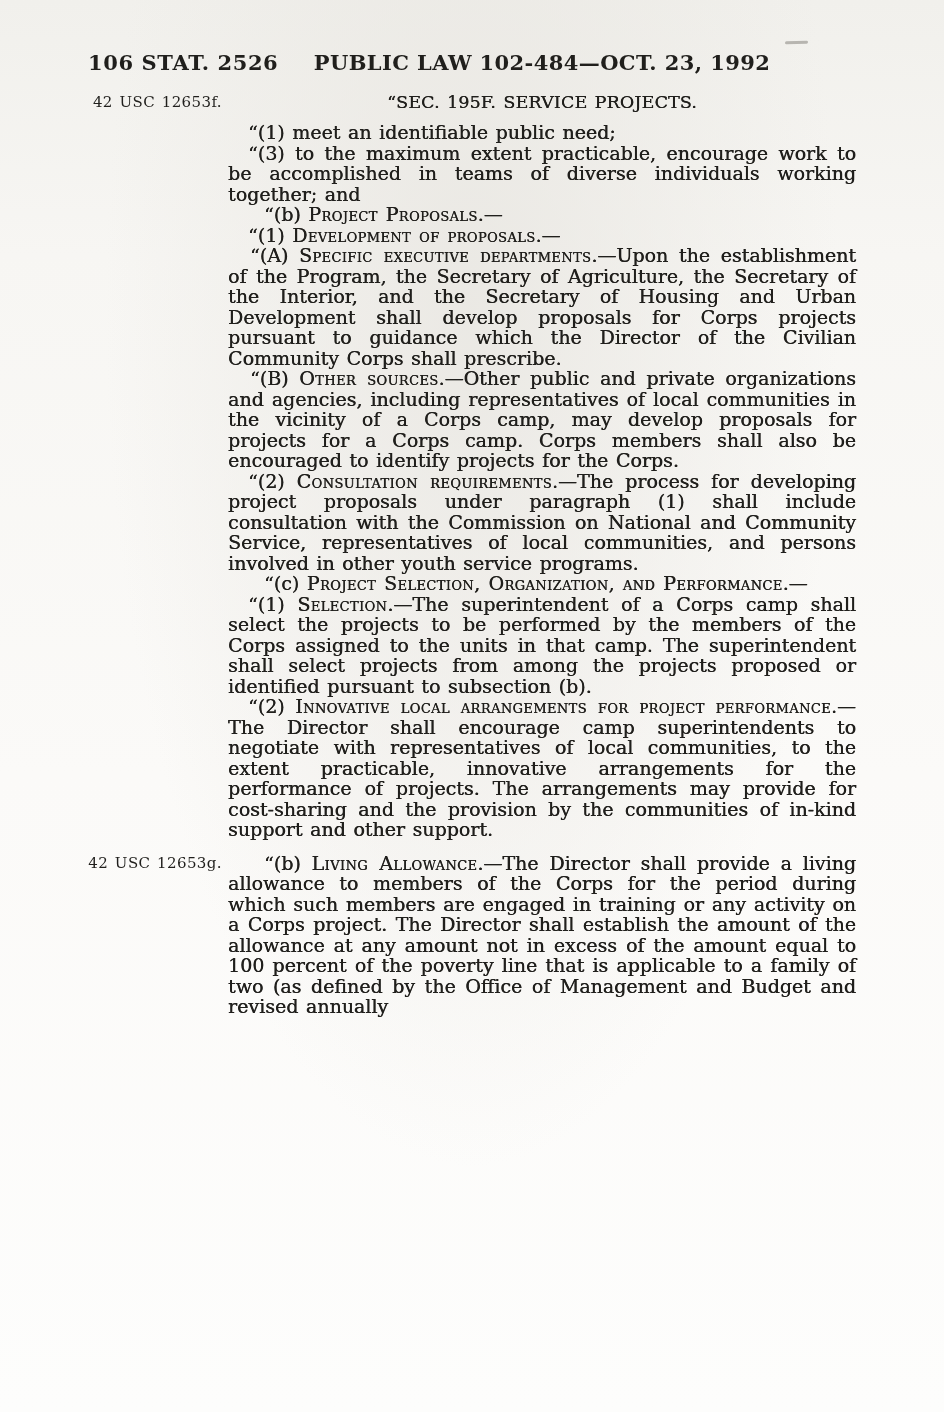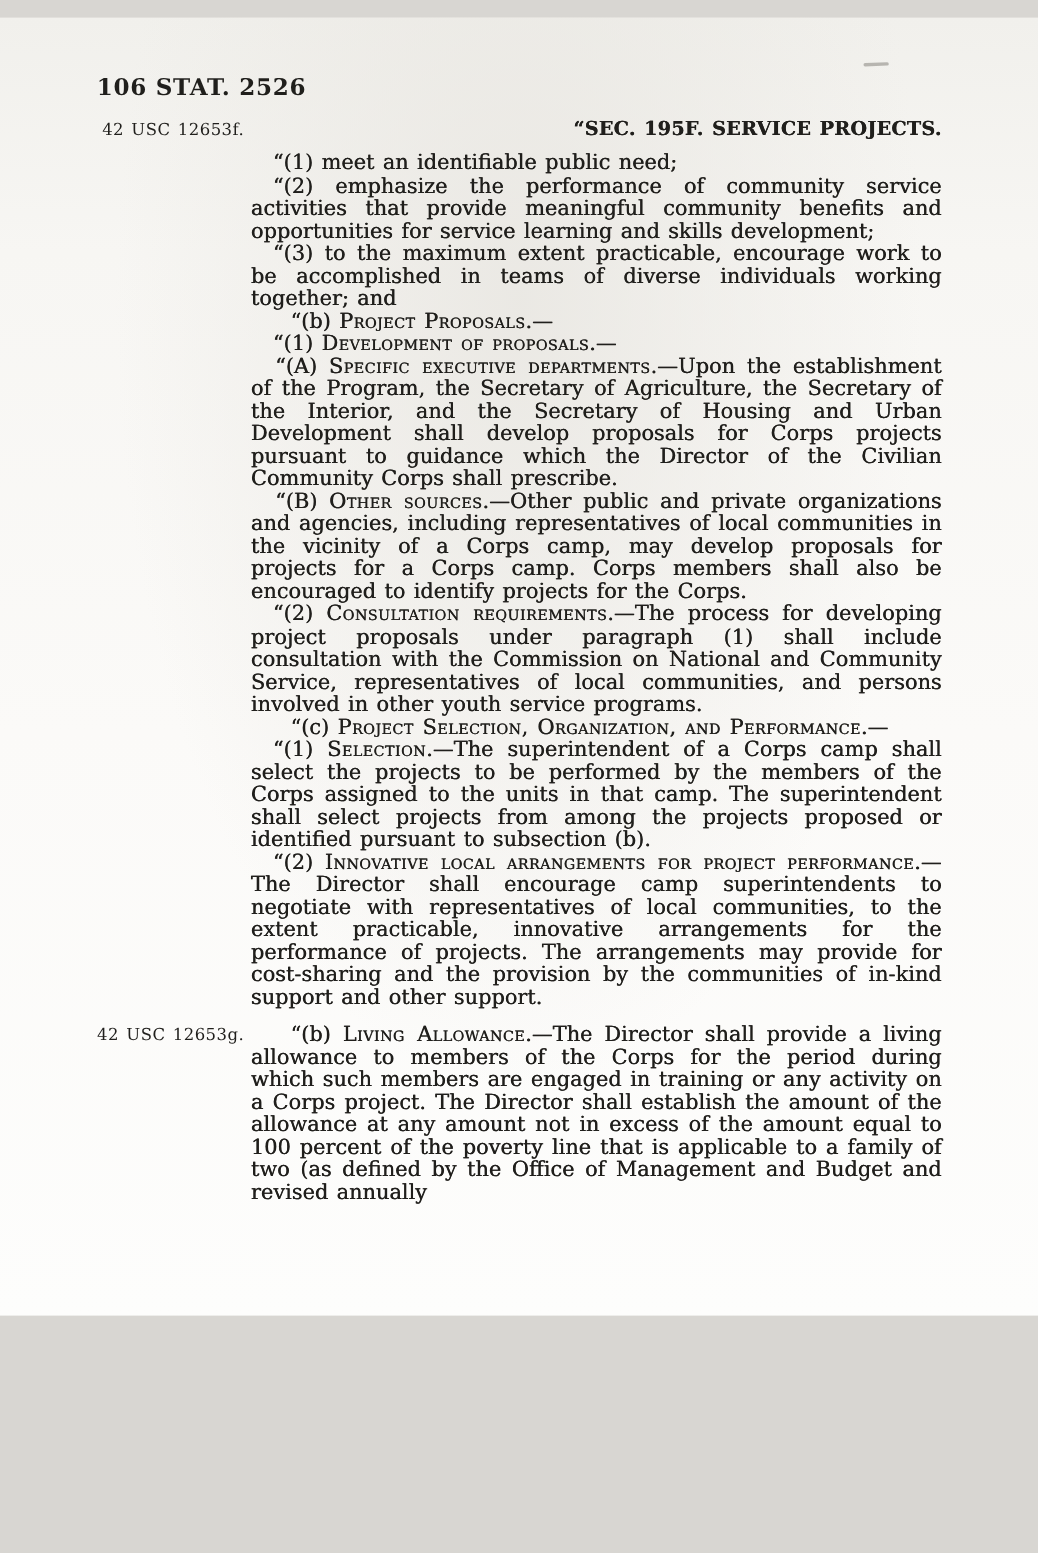--- a/index.html
+++ b/index.html
@@ -3,22 +3,22 @@
 <meta charset="utf-8">
 <style>
   html, body { margin: 0; padding: 0; }
   body {
     font-family: "DejaVu Serif", "Liberation Serif", serif;
     background: #d8d6d2;
   }
   .page {
     position: relative;
     width: 944px;
-    height: 1180px;
-    margin: 16px auto;
+    height: 1412px;
+    margin: 0 auto;
     background:
       radial-gradient(ellipse at 50% 22%, rgba(233,231,226,0.9) 0%, rgba(248,247,244,0) 55%),
       linear-gradient(180deg, #f1f0ec 0%, #f7f6f3 18%, #fbfaf8 55%, #fdfdfc 100%);
     color: #201f1c;
     overflow: hidden;
     box-sizing: border-box;
     padding-top: 50px;
   }
   
   .running-head {
@@ -77,50 +77,50 @@
     font-size: 15px;
     line-height: 18px;
     letter-spacing: 0.4px;
     text-align: right;
     text-shadow: none;
     white-space: nowrap;
   }
   .sec-heading {
     margin: 0 0 9px 0;
     font-size: 17.5px;
-    font-weight: bold;
+    font-weight: normal;
     letter-spacing: 0.15px;
-    text-align: right;
+    text-align: center;
     line-height: 21px;
     text-shadow: 0.2px 0 0 currentColor;
   }
   p.para { margin: 0; }
   .lvl-a  { text-indent: 36px; }
   .lvl-1  { margin-left: 31px;  text-indent: 20px; }
   .lvl-2  { margin-left: 70px;  text-indent: 22px; }
   .sc { font-variant-caps: small-caps; letter-spacing: 0.4px; }
 </style>
 </head>
 <body>
 
 <div class="page">
 
   <div class="running-head">
     <span class="stat-number">106 STAT. 2526</span>
+    <span class="law-title">PUBLIC LAW 102-484—OCT. 23, 1992</span>
     <span class="artifact-dash"></span>
   </div>
 
   <div class="statute-body">
 
     <section class="statute-section">
       <span class="margin-note">42 USC 12653f.</span>
       <h2 class="sec-heading">“SEC. 195F. SERVICE PROJECTS.</h2>
 
       <p class="para lvl-1"><span>“(1) </span><span class="sc"></span><span>meet an identifiable public need;</span></p>
-      <p class="para lvl-1"><span>“(2) </span><span class="sc"></span><span>emphasize the performance of community service activities that provide meaningful community benefits and opportunities for service learning and skills development;</span></p>
       <p class="para lvl-1"><span>“(3) </span><span class="sc"></span><span>to the maximum extent practicable, encourage work to be accomplished in teams of diverse individuals working together; and</span></p>
       <p class="para lvl-a"><span>“(b) </span><span class="sc">Project Proposals</span><span>.—</span></p>
       <p class="para lvl-1"><span>“(1) </span><span class="sc">Development of proposals</span><span>.—</span></p>
       <p class="para lvl-2"><span>“(A) </span><span class="sc">Specific executive departments</span><span>.—Upon the establishment of the Program, the Secretary of Agriculture, the Secretary of the Interior, and the Secretary of Housing and Urban Development shall develop proposals for Corps projects pursuant to guidance which the Director of the Civilian Community Corps shall prescribe.</span></p>
       <p class="para lvl-2"><span>“(B) </span><span class="sc">Other sources</span><span>.—Other public and private organizations and agencies, including representatives of local communities in the vicinity of a Corps camp, may develop proposals for projects for a Corps camp. Corps members shall also be encouraged to identify projects for the Corps.</span></p>
       <p class="para lvl-1"><span>“(2) </span><span class="sc">Consultation requirements</span><span>.—The process for developing project proposals under paragraph (1) shall include consultation with the Commission on National and Community Service, representatives of local communities, and persons involved in other youth service programs.</span></p>
       <p class="para lvl-a"><span>“(c) </span><span class="sc">Project Selection, Organization, and Performance</span><span>.—</span></p>
       <p class="para lvl-1"><span>“(1) </span><span class="sc">Selection</span><span>.—The superintendent of a Corps camp shall select the projects to be performed by the members of the Corps assigned to the units in that camp. The superintendent shall select projects from among the projects proposed or identified pursuant to subsection (b).</span></p>
       <p class="para lvl-1"><span>“(2) </span><span class="sc">Innovative local arrangements for project performance</span><span>.—The Director shall encourage camp superintendents to negotiate with representatives of local communities, to the extent practicable, innovative arrangements for the performance of projects. The arrangements may provide for cost-sharing and the provision by the communities of in-kind support and other support.</span></p>
     </section>

